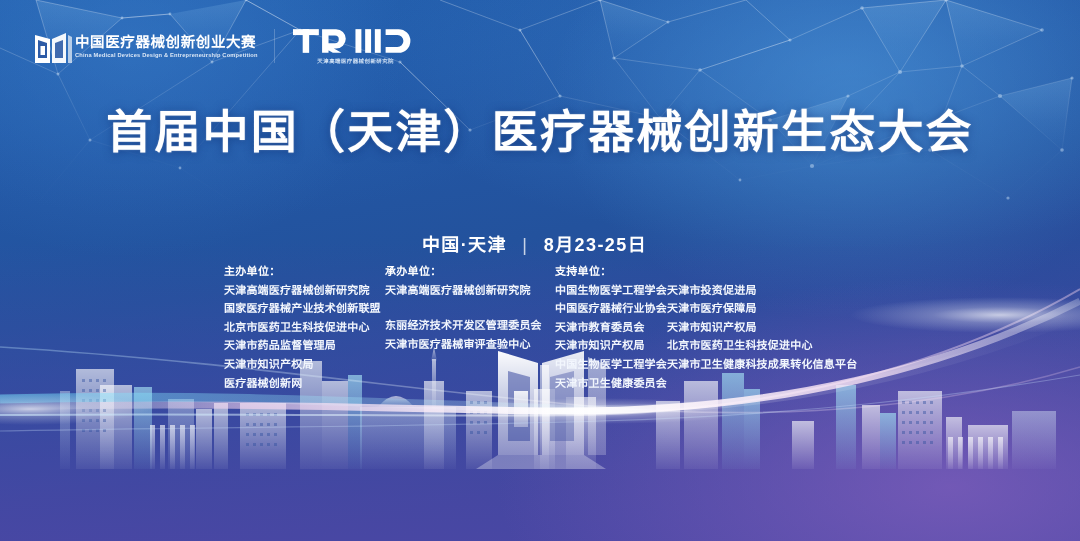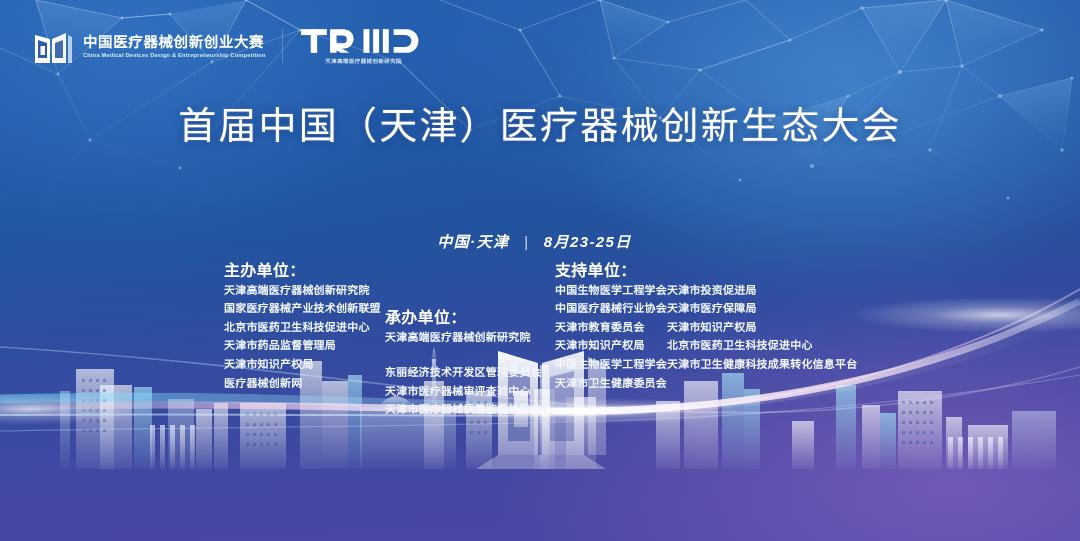--- a/index.html
+++ b/index.html
@@ -48,21 +48,21 @@
 
   
   .skyline { position:absolute; left:0; right:0; bottom:72px; height:140px; pointer-events:none; }
   .skyline svg { width:100%; height:100%; display:block; }
 
   
   .header {
     position:absolute; left:32px; top:25px;
     display:flex; align-items:center; gap:18px;
   }
-  .logo-lockup { display:flex; align-items:center; gap:9px; }
+  .logo-lockup { display:flex; align-items:center; gap:1px; }
   .logo-mark { width:42px; height:42px; flex:0 0 42px; }
   .logo-words { display:flex; flex-direction:column; justify-content:center; gap:1px; }
   .logo-cn {
     color:#ffffff; font-size:14.5px; font-weight:bold;
     letter-spacing:.6px; line-height:1.12; white-space:nowrap;
   }
   .logo-en {
     color:#dbe7f6; font-size:5.6px; font-weight:bold;
     letter-spacing:.18px; line-height:1.1; white-space:nowrap;
     transform:scaleX(1.02); transform-origin:left center;
@@ -76,55 +76,54 @@
     font-weight:bold;
   }
 
   
   .titles {
     position:absolute; left:0; right:0; top:98px;
     text-align:center;
   }
   .title-line {
     color:#ffffff;
-    font-size:38px;
-    font-weight:normal;
+    font-size:46px;
+    font-weight:bold;
     letter-spacing:2.2px;
     line-height:1.48;
     white-space:nowrap;
     text-shadow:0 1px 10px rgba(10,40,110,.55), 0 0 2px rgba(255,255,255,.35);
   }
 
   
   .meta {
     position:absolute; left:0; right:11px; top:230px;
     text-align:center;
     color:#ffffff;
-    font-size:15px;
+    font-size:18px;
     font-weight:bold;
     letter-spacing:1.4px;
     white-space:nowrap;
-    font-style:italic;
   }
   .meta .sep { display:inline-block; margin:0 9px; opacity:.75; font-weight:normal; }
 
   
   .orgs {
     position:absolute; left:224px; top:262px;
     display:flex; align-items:flex-start;
     color:#ffffff;
   }
   .org-col { display:flex; flex-direction:column; }
   .col-1 { width:161px; }
-  .col-2 { width:170px;margin-top:47px; }
+  .col-2 { width:170px; }
   .col-3 { width:112px; }
   .col-4 { width:auto; }
   .org-block + .org-block { margin-top:17px; }
   .org-head {
-    font-size:16px; font-weight:bold; line-height:18.6px;
+    font-size:11px; font-weight:bold; line-height:18.6px;
     letter-spacing:.3px; white-space:nowrap;
   }
   .org-item {
     font-size:11px; font-weight:bold; line-height:18.6px;
     letter-spacing:.2px; white-space:nowrap;
     color:#f2f6fd;
   }
   .org-spacer { height:18.6px; }
 </style>
 </head>
@@ -498,21 +497,20 @@
     </div>
 
     <div class="org-col col-2">
       <div class="org-block">
         <div class="org-head">承办单位：</div>
         <div class="org-item">天津高端医疗器械创新研究院</div>
       </div>
       <div class="org-block">
         <div class="org-item">东丽经济技术开发区管理委员会</div>
         <div class="org-item">天津市医疗器械审评查验中心</div>
-        <div class="org-item">天津市医疗器械质量监督检验中心</div>
       </div>
     </div>
 
     <div class="org-col col-3">
       <div class="org-block">
         <div class="org-head">支持单位：</div>
         <div class="org-item">中国生物医学工程学会</div>
         <div class="org-item">中国医疗器械行业协会</div>
         <div class="org-item">天津市教育委员会</div>
         <div class="org-item">天津市知识产权局</div>

